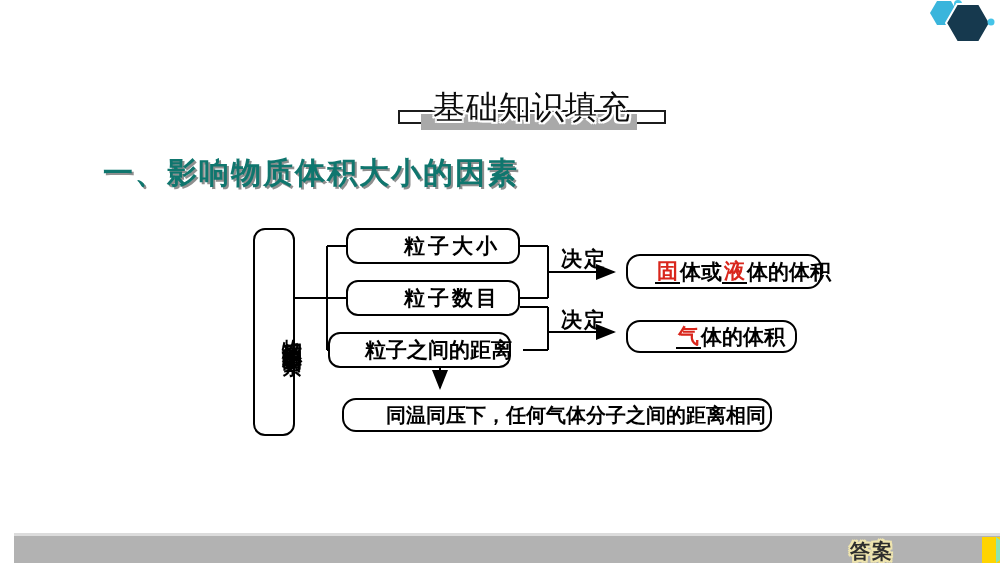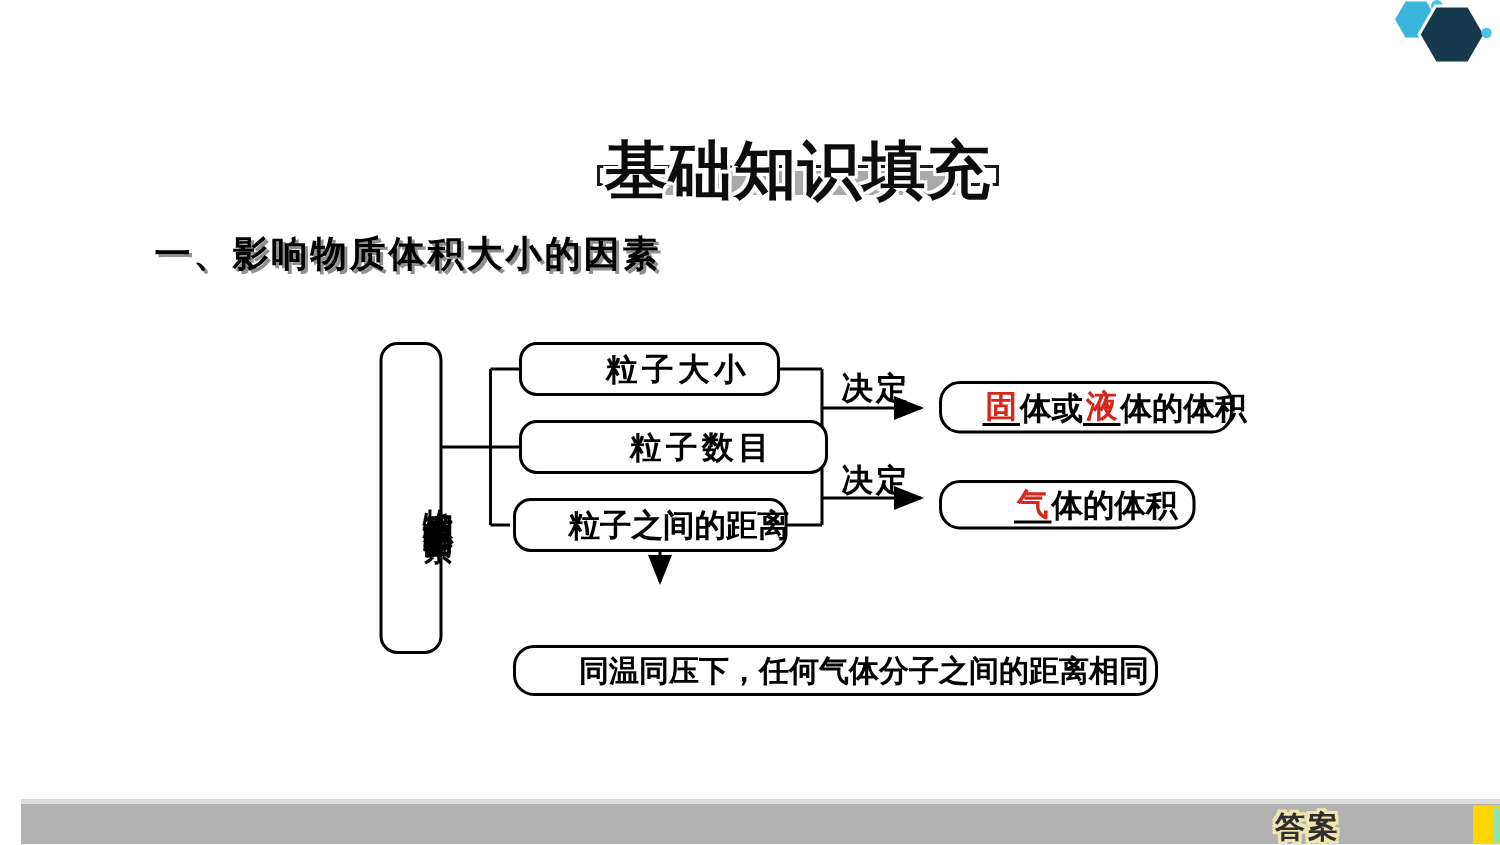--- a/index.html
+++ b/index.html
@@ -16,51 +16,51 @@
   .banner-frame {
     position:absolute; left:398px; top:110px; width:268px; height:14px;
     border:2px solid #1c1c1c; background:#ffffff;
   }
   .banner-gray {
     position:absolute; left:421px; top:114px; width:216px; height:16px;
     background:#a9a9a9;
   }
   .banner-title {
     position:absolute; left:388px; top:86px; width:288px; text-align:center;
-    font-size:42px; font-weight:bold; color:#0d0d0d; letter-spacing:1px;
+    font-size:32px; font-weight:normal; color:#0d0d0d; letter-spacing:1px;
     text-shadow:-2px -2px 0 #fff, 2px -2px 0 #fff, -2px 2px 0 #fff, 2px 2px 0 #fff,
                  0 -2px 0 #fff, 0 2px 0 #fff, -2px 0 0 #fff, 2px 0 0 #fff;
   }
 
   
   .heading {
     position:absolute; left:103px; top:153px;
-    font-size:24px; font-weight:800; color:#000000; letter-spacing:2px;
+    font-size:30px; font-weight:800; color:#0f766e; letter-spacing:2px;
     text-shadow:2px 2px 0 #8f8f8f;
   }
 
   
   .connectors { position:absolute; left:0; top:0; pointer-events:none; }
   .dbox {
     position:absolute; border:2px solid #000; border-radius:12px; background:#fff;
     display:flex; align-items:center; justify-content:center;
     font-family:"DejaVu Serif","Liberation Serif",serif;
     font-size:21px; font-weight:600; color:#000; white-space:nowrap;padding-left:38px;
   }
   .root-box {
     left:253px; top:228px; width:40px; height:208px;
     writing-mode:vertical-rl; text-orientation:upright;
     font-size:20px; letter-spacing:2px; border-radius:12px;
   }
   .f-box1 { left:346px; top:228px; width:174px; height:36px; letter-spacing:3px; }
-  .f-box2 { left:346px; top:280px; width:206px; height:36px; letter-spacing:3px; }
-  .f-box3 { left:342px; top:332px; width:183px; height:36px; }
+  .f-box2 { left:346px; top:280px; width:174px; height:36px; letter-spacing:3px; }
+  .f-box3 { left:328px; top:332px; width:183px; height:36px; }
   .r-box1 { left:626px; top:254px; width:196px; height:35px; border-radius:14px; }
   .r-box2 { left:626px; top:320px; width:171px; height:33px; border-radius:14px; }
-  .note-box { left:342px; top:398px; width:430px; height:34px; font-size:20px; border-radius:14px;margin-top:32px; }
+  .note-box { left:342px; top:398px; width:430px; height:34px; font-size:20px; border-radius:14px; }
   .decide {
     position:absolute; font-family:Liberation Serif, serif;
     font-size:21px; font-weight:700; color:#000; letter-spacing:2px;
   }
   .decide1 { left:561px; top:245px; }
   .decide2 { left:561px; top:306px; }
   .ans {
     color:#d9261c; display:inline-block; line-height:1.1;
     border-bottom:2px solid #000; padding:0 2px;
   }

